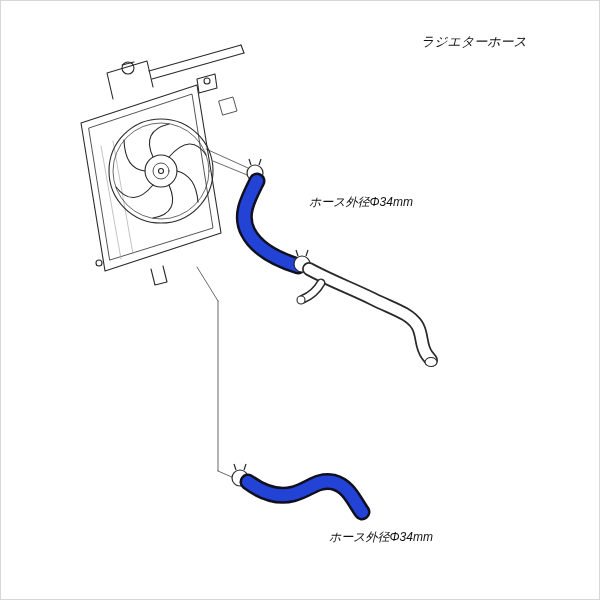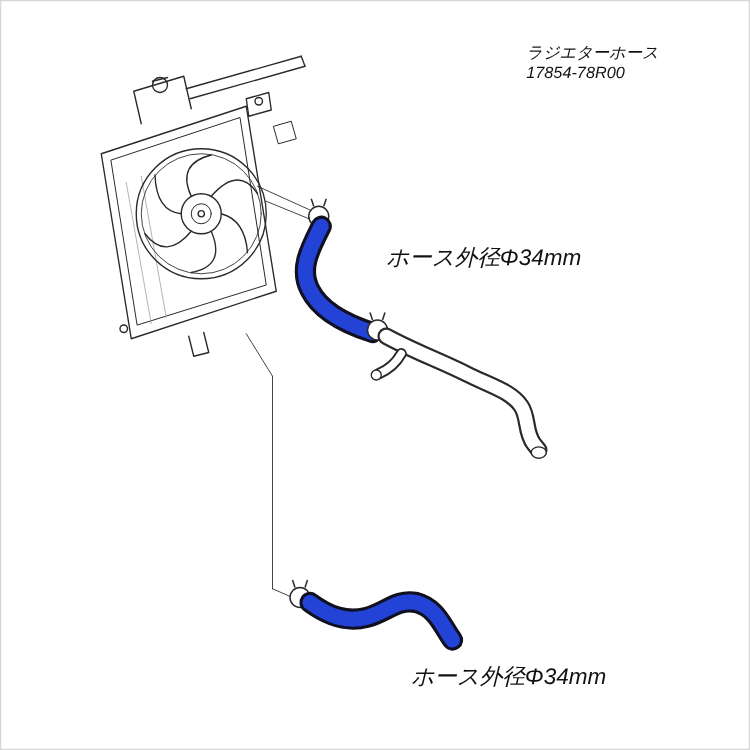--- a/index.html
+++ b/index.html
@@ -31,21 +31,21 @@
     width: 170px;
     color: #111111;
     font-size: 13px;
     line-height: 16px;
     font-style: italic;
     white-space: nowrap;
   }
   .callout {
     position: absolute;
     color: #111111;
-    font-size: 18px;
+    font-size: 12px;
     font-style: italic;
     white-space: nowrap;
   }
   .callout.upper { left: 308px; top: 193px; }
   .callout.lower { left: 328px; top: 528px; }
 </style>
 </head>
 <body>
 
 <div class="canvas">
@@ -137,19 +137,18 @@
     </g>
 
     <g fill="none" stroke-linecap="round">
       <path d="M247,481 C262,492 276,497 292,493 C308,489 316,478 332,481 C348,485 353,500 361,511" stroke="#101020" stroke-width="17"></path>
       <path d="M247,481 C262,492 276,497 292,493 C308,489 316,478 332,481 C348,485 353,500 361,511" stroke="#2342d6" stroke-width="12"></path>
     </g>
   </svg>
 
   <div class="annotation-block">
     <div>ラジエターホース</div>
-    <div>17854-78R00</div>
   </div>
 
   <div class="callout upper">ホース外径Φ34mm</div>
   <div class="callout lower">ホース外径Φ34mm</div>
 
 </div>
 
 </body></html>

